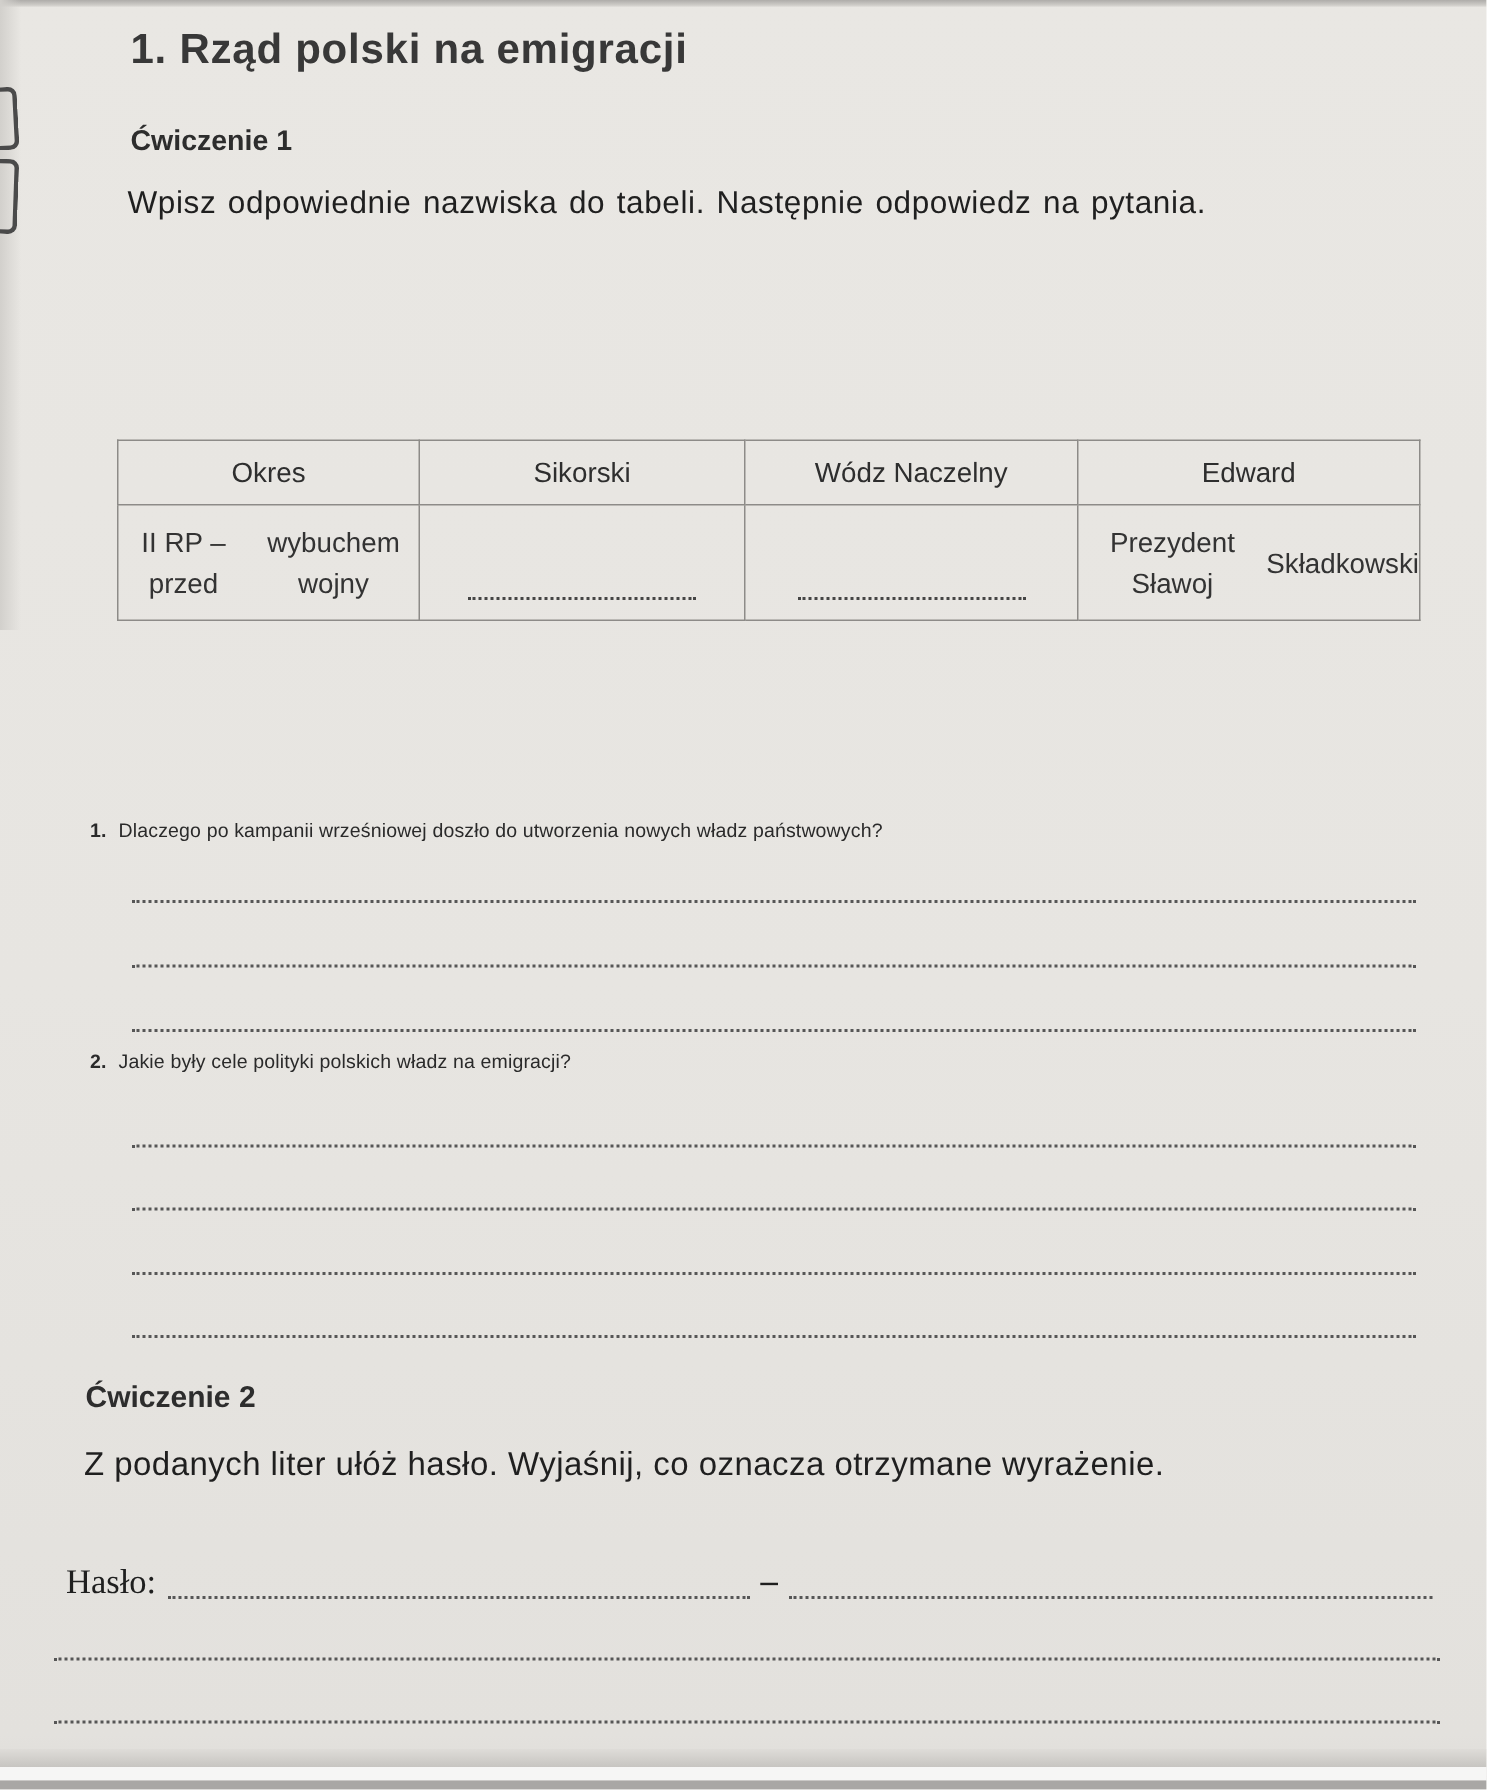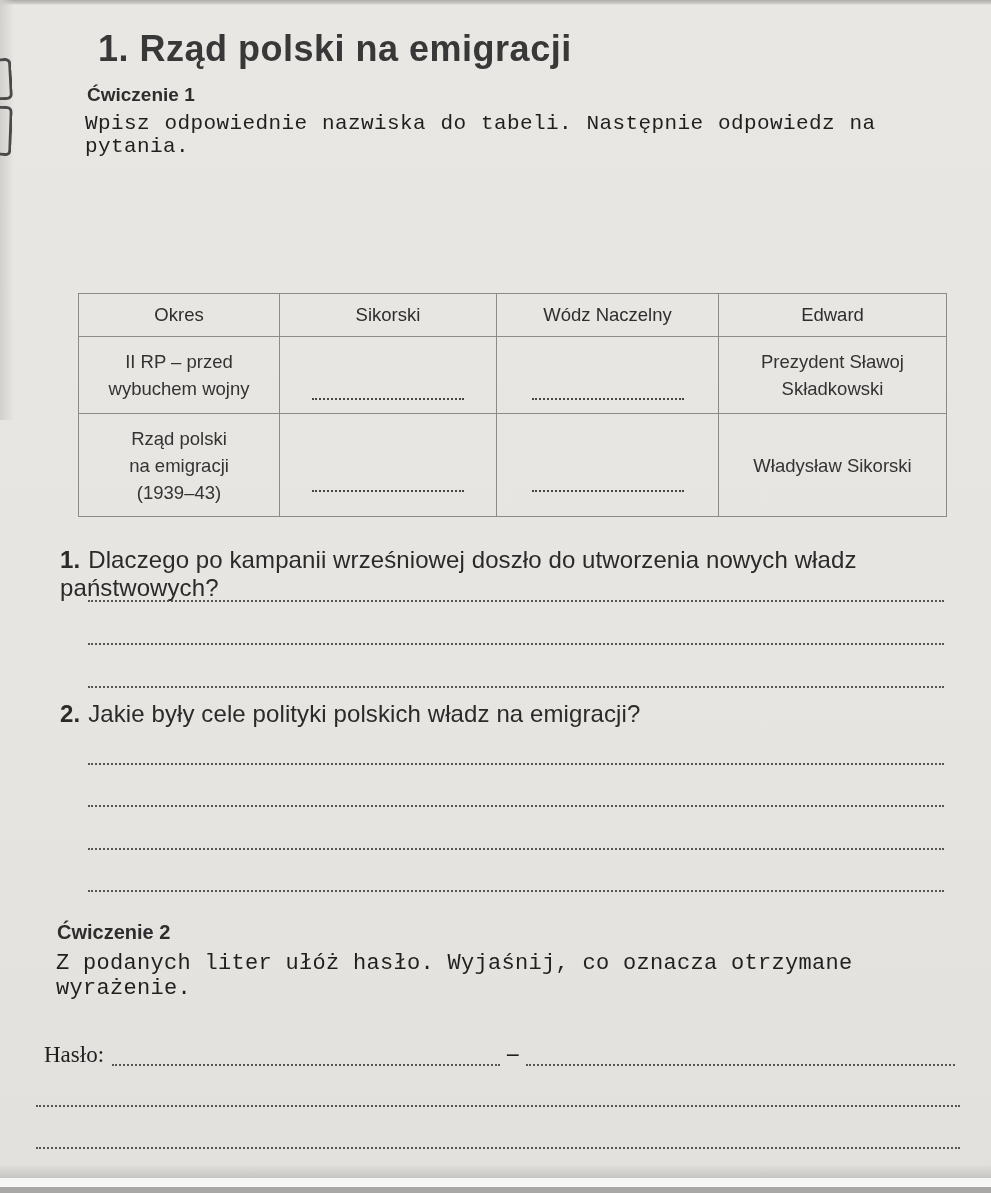--- a/index.html
+++ b/index.html
@@ -21,27 +21,27 @@
   .mark{position:absolute;left:-2px;width:11px;background:transparent;
     border:3px solid #4a4a4a;border-left:none;border-radius:0 6px 6px 0;}
   .mark1{top:58px;height:36px;transform:rotate(-3deg);}
   .mark2{top:106px;height:44px;transform:rotate(2deg);}
   .edge-bottom-a{position:absolute;left:0;top:1166px;width:991px;height:12px;
     background:linear-gradient(180deg,#dedcd8,#c7c5c1);}
   .edge-bottom-b{position:absolute;left:0;top:1178px;width:991px;height:9px;background:#f6f6f5;}
   .edge-bottom-c{position:absolute;left:0;top:1187px;width:991px;height:6px;background:#a9a7a5;}
 
   .title{
-    position:absolute;left:86px;top:16px;margin:12px;
-    font-size:36px;font-weight:700;letter-spacing:.5px;color:#383838;text-align:center;
+    position:absolute;left:86px;top:16px;margin:1px;
+    font-size:28px;font-weight:700;letter-spacing:.5px;color:#383838;text-align:center;
   }
   .cw-heading{position:absolute;font-size:19px;font-weight:700;color:#2d2d2d;}
   .cw1-heading{left:87px;top:84px;}
   .cw2-heading{left:57px;top:921px;font-size:20px;}
-  .serif-instr{position:absolute;font-family:Liberation Mono, monospace;color:#1f1f1f;}
+  .serif-instr{position:absolute;font-family:Liberation Sans, sans-serif;color:#1f1f1f;margin-top:12px;}
   .cw1-instr{left:85px;top:112px;font-size:21px;letter-spacing:.4px;word-spacing:1.5px;}
   .cw2-instr{left:56px;top:951px;font-size:22px;letter-spacing:.3px;}
 
   .name-bank{
     position:absolute;left:269px;top:179px;width:483px;height:83px;
     border:2px solid #96948f;border-radius:14px;
     display:flex;flex-direction:column;justify-content:center;align-items:center;
     font-size:19px;color:#3a3a3a;line-height:30px;
   }
 
@@ -50,29 +50,29 @@
     border-collapse:collapse;table-layout:fixed;
     font-size:18.5px;color:#333;padding-left:16px;
   }
   .gov-table th,.gov-table td{
     border:1px solid #8d8b88;padding:0;position:relative;
     text-align:center;vertical-align:middle;
   }
   .gov-table th{height:42px;font-weight:400;color:#2e2e2e;}
   .gov-table .row1 td{height:76px;}
   .gov-table .row2 td{height:102px;}
-  .cellwrap{display:flex;flex-direction:column;justify-content:center;align-items:center;height:100%;line-height:27px;}
+  .cellwrap{display:flex;flex-direction:row;justify-content:center;align-items:center;height:100%;line-height:27px;}
   .dots{
     position:absolute;left:50%;transform:translateX(-50%);
     width:152px;border-bottom:2px dotted #454545;
   }
   .row1 .dots{bottom:13px;}
   .row2 .dots{bottom:24px;}
 
-  .question{position:absolute;font-size:24px;color:#2a2a2a;letter-spacing:.1px;}
+  .question{position:absolute;font-size:13px;color:#2a2a2a;letter-spacing:.1px;}
   .q1{left:60px;top:546px;}
   .q2{left:60px;top:700px;}
   .qnum{font-weight:700;margin-right:8px;}
   .aline{position:absolute;height:15px;border-bottom:2px dotted #565656;}
   .aline.q-width{left:88px;width:856px;}
   .aline.wide{left:36px;width:924px;}
 
   .letters{
     position:absolute;left:0;top:992px;width:991px;padding-left:42px;box-sizing:border-box;
     text-align:center;font-family:"Liberation Serif",serif;
@@ -132,40 +132,20 @@
         <td>
           <span class="dots"></span>
         </td>
         <td>
           <div class="cellwrap">
             <span>Prezydent Sławoj</span>
             <span>Składkowski</span>
           </div>
         </td>
       </tr>
-      <tr class="row2">
-        <td>
-          <div class="cellwrap">
-            <span>Rząd polski</span>
-            <span>na emigracji</span>
-            <span>(1939–43)</span>
-          </div>
-        </td>
-        <td>
-          <span class="dots"></span>
-        </td>
-        <td>
-          <span class="dots"></span>
-        </td>
-        <td>
-          <div class="cellwrap">
-            <span>Władysław Sikorski</span>
-          </div>
-        </td>
-      </tr>
     </tbody>
   </table>
 
   <div class="question q1">
     <span class="qnum">1.</span><span>Dlaczego po kampanii wrześniowej doszło do utworzenia nowych władz państwowych?</span>
   </div>
   <div class="aline q-width" style="top:585px;"></div>
   <div class="aline q-width" style="top:628px;"></div>
   <div class="aline q-width" style="top:671px;"></div>
 

